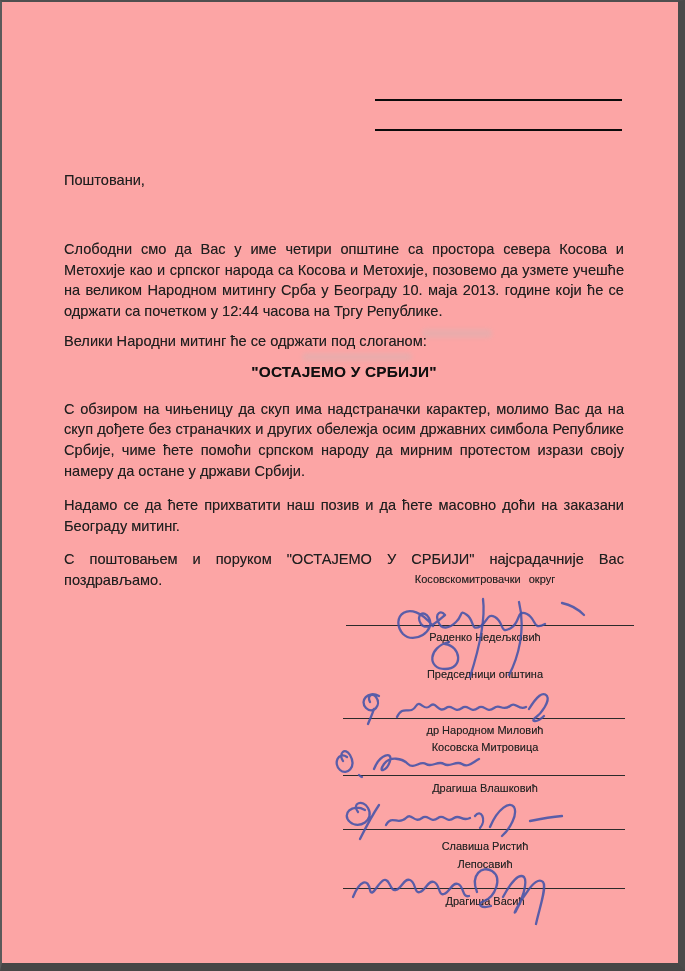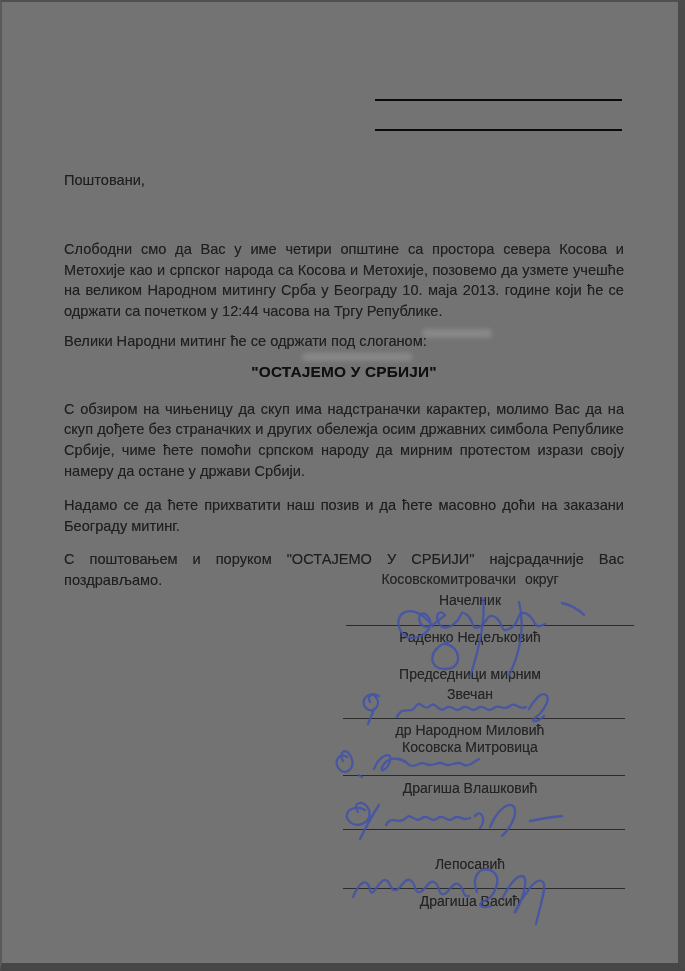--- a/index.html
+++ b/index.html
@@ -1,20 +1,20 @@
 <!DOCTYPE html>
 <html><head>
 <meta charset="utf-8">
 <style>
   html,body{margin:0;padding:0;background:#e8e8e8;}
   .page{
     position:relative;
     width:685px;height:971px;
     box-sizing:border-box;
-    background:#737373;
+    background:#fca5a5;
     border-style:solid;
     border-color:#4f4f4f #4a4a4a #474747 #5a5a5a;
     border-width:2px 7px 8px 2px;
     overflow:hidden;
     font-family:"Liberation Sans", sans-serif;
     color:#1f1f1f;
   }
   
   .fill-line{
     position:absolute;left:373px;width:247px;height:0;
@@ -32,22 +32,22 @@
   .p1{margin-bottom:9px !important;}
   .p2{margin-bottom:10px !important;}
   .slogan{
     text-align:center;font-weight:700;font-size:15.4px;color:#101010;
     margin-bottom:16px !important;letter-spacing:.2px;
   }
   .p3{margin-bottom:13px !important;}
   .p4{margin-bottom:13px !important;}
   
   .sig-text{
-    position:absolute;left:326px;width:284px;
-    text-align:center;font-size:14px;line-height:17px;
+    position:absolute;left:341px;width:284px;
+    text-align:center;font-size:11px;line-height:17px;
     color:#242424;text-shadow:0 0 .4px rgba(20,20,20,.4);
   }
   .wide-gap{word-spacing:5px;}
   .sig-line{
     position:absolute;height:0;border-top:1.5px solid #2b2b2b;
   }
   .sig-svg{position:absolute;}
   .sig-svg path{
     fill:none;stroke:#4353a8;stroke-width:2.3;
     stroke-linecap:round;stroke-linejoin:round;opacity:.88;
@@ -73,35 +73,34 @@
     <p class="salutation">Поштовани,</p>
     <p class="para p1">Слободни смо да Вас у име четири општине са простора севера Косова и Метохије као и српског народа са Косова и Метохије, позовемо да узмете учешће на великом Народном митингу Срба у Београду 10. маја 2013. године који ће се одржати са почетком у 12:44 часова на Тргу Републике.</p>
     <p class="para p2">Велики Народни митинг ће се одржати под слоганом:</p>
     <p class="slogan">"ОСТАЈЕМО У СРБИЈИ"</p>
     <p class="para p3">С обзиром на чињеницу да скуп има надстраначки карактер, молимо Вас да на скуп дођете без страначких и других обележја осим државних симбола Републике Србије, чиме ћете помоћи српском народу да мирним протестом изрази своју намеру да остане у држави Србији.</p>
     <p class="para p4">Надамо се да ћете прихватити наш позив и да ћете масовно доћи на заказани Београду митинг.</p>
     <p class="para">С поштовањем и поруком "ОСТАЈЕМО У СРБИЈИ" најсрадачније Вас поздрављамо.</p>
   </div>
 
   <div class="sig-text wide-gap" style="top:569px;">Косовскомитровачки округ</div>
-  <div class="sig-text" style="top:590px;">Начелник</div>
   <div class="sig-line" style="left:344px;top:623px;width:288px;"></div>
   <div class="sig-text" style="top:627px;">Раденко Недељковић</div>
 
-  <div class="sig-text" style="top:664px;">Председници мирним</div>
+  <div class="sig-text" style="top:664px;">Председници општина</div>
 
-  <div class="sig-text" style="top:684px;">Звечан</div>
   <div class="sig-line" style="left:341px;top:716px;width:282px;"></div>
   <div class="sig-text" style="top:720px;">др Народном Миловић</div>
 
   <div class="sig-text" style="top:737px;">Косовска Митровица</div>
   <div class="sig-line" style="left:341px;top:773px;width:282px;"></div>
   <div class="sig-text" style="top:778px;">Драгиша Влашковић</div>
 
   <div class="sig-line" style="left:341px;top:827px;width:282px;"></div>
+  <div class="sig-text" style="top:836px;">Славиша Ристић</div>
 
   <div class="sig-text" style="top:854px;">Лепосавић</div>
   <div class="sig-line" style="left:341px;top:886px;width:282px;"></div>
   <div class="sig-text" style="top:891px;">Драгиша Васић</div>
 
   <svg class="sig-svg" style="left:385px;top:588px;" width="210" height="90" viewBox="0 0 210 90">
     <path d="M46 36 C22 6 2 28 16 44 C27 55 49 41 42 28 C37 19 28 25 34 34 C40 42 52 30 58 25 C54 20 48 23 51 31 C54 41 63 38 69 32 C76 26 72 19 80 25 C88 31 83 42 94 36 C101 31 100 23 108 27 C118 33 112 45 124 38 C134 32 129 19 140 24 C150 29 145 41 158 34"></path>
     <path d="M96 9 C99 32 91 62 83 87"></path>
     <path d="M132 12 C139 40 131 68 122 85"></path>
     <path d="M62 52 C41 57 40 79 58 79 C77 79 74 56 58 54"></path>

